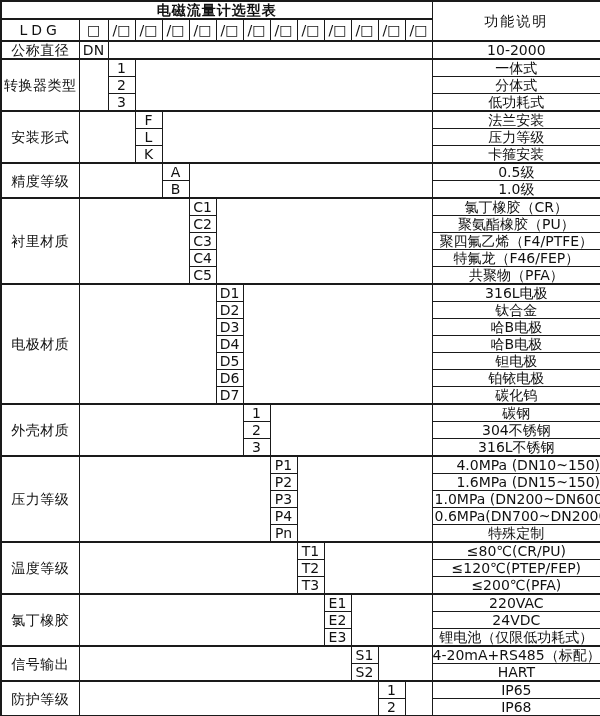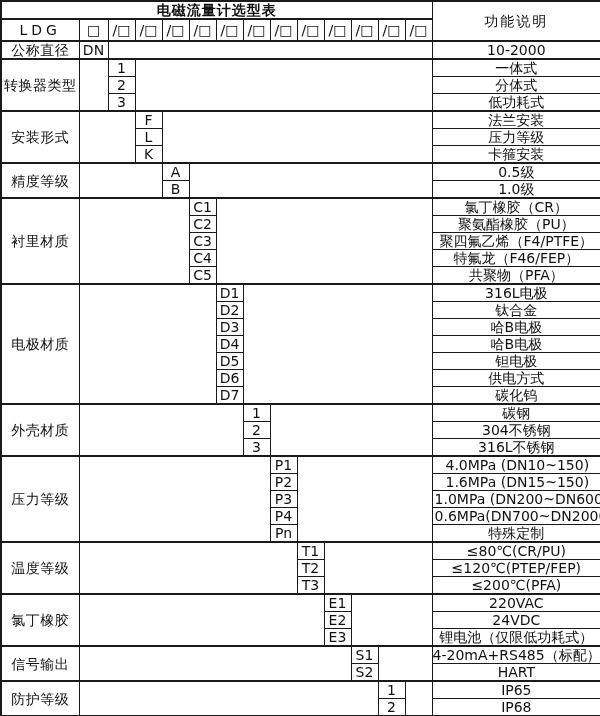--- a/index.html
+++ b/index.html
@@ -24,21 +24,21 @@
   }
   tr.thick-top td{border-top-width:2px;}
   td.title-cell{height:16px;font-size:14px;font-weight:bold;letter-spacing:1px;}
   td.fn-header{font-size:14px;letter-spacing:2px;}
   tr.model-row td{height:20px;line-height:20px;}
   td.model-prefix{text-align:left;padding-left:10px;letter-spacing:4px;font-size:13px;}
   td.box-cell{font-size:12px;}
   td.label-cell{font-size:14px;letter-spacing:0.5px;margin-left:12px;}
   td.code-cell{font-size:13px;}
   td.desc-cell{font-size:13.5px;margin-top:24px;}
-  td.desc-cell.left{text-align:center;padding-left:2px;}
+  td.desc-cell.left{text-align:right;padding-left:2px;}
   td.empty{background:var(--bg);}
 </style>
 </head>
 <body>
 
 <div class="page">
   <table class="sel">
     <colgroup>
         <col style="width: 78px;">
         <col style="width: 29px;">
@@ -165,21 +165,21 @@
         <tr>
           <td class="code-cell">D4</td>
           <td class="desc-cell">哈B电极</td>
         </tr>
         <tr>
           <td class="code-cell">D5</td>
           <td class="desc-cell">钽电极</td>
         </tr>
         <tr>
           <td class="code-cell">D6</td>
-          <td class="desc-cell">供电方式</td>
+          <td class="desc-cell">铂铱电极</td>
         </tr>
         <tr>
           <td class="code-cell">D7</td>
           <td class="desc-cell">碳化钨</td>
         </tr>
         <tr class="thick-top">
           <td rowspan="3" class="label-cell">外壳材质</td>
           <td colspan="6" rowspan="3" class="empty"></td>
           <td class="code-cell">1</td>
           <td colspan="6" rowspan="3" class="empty"></td>

